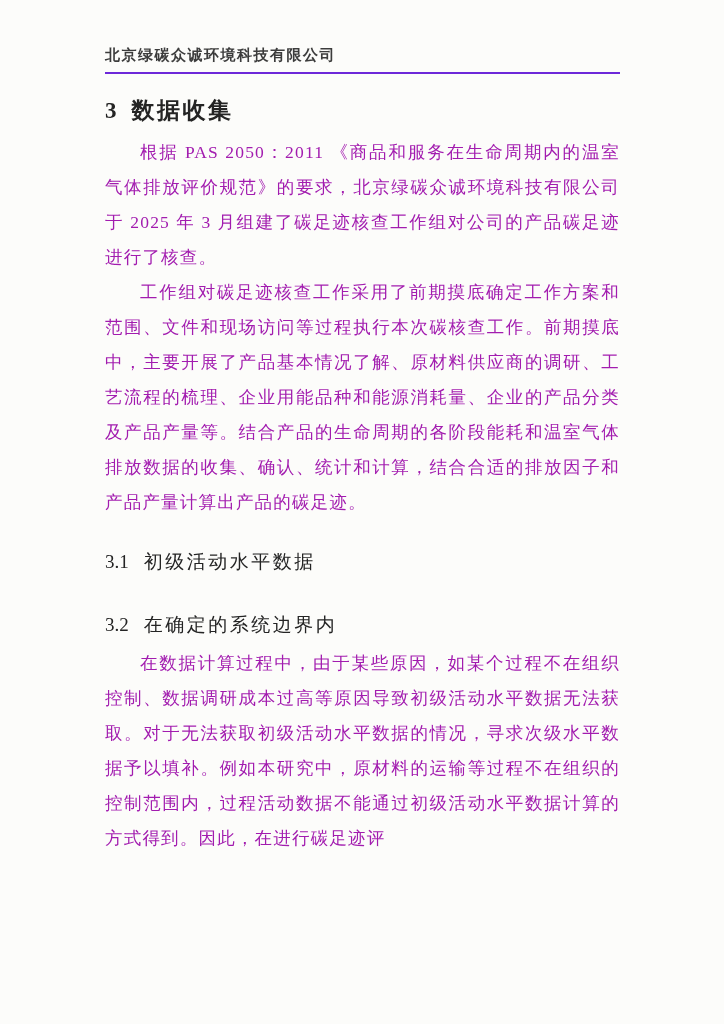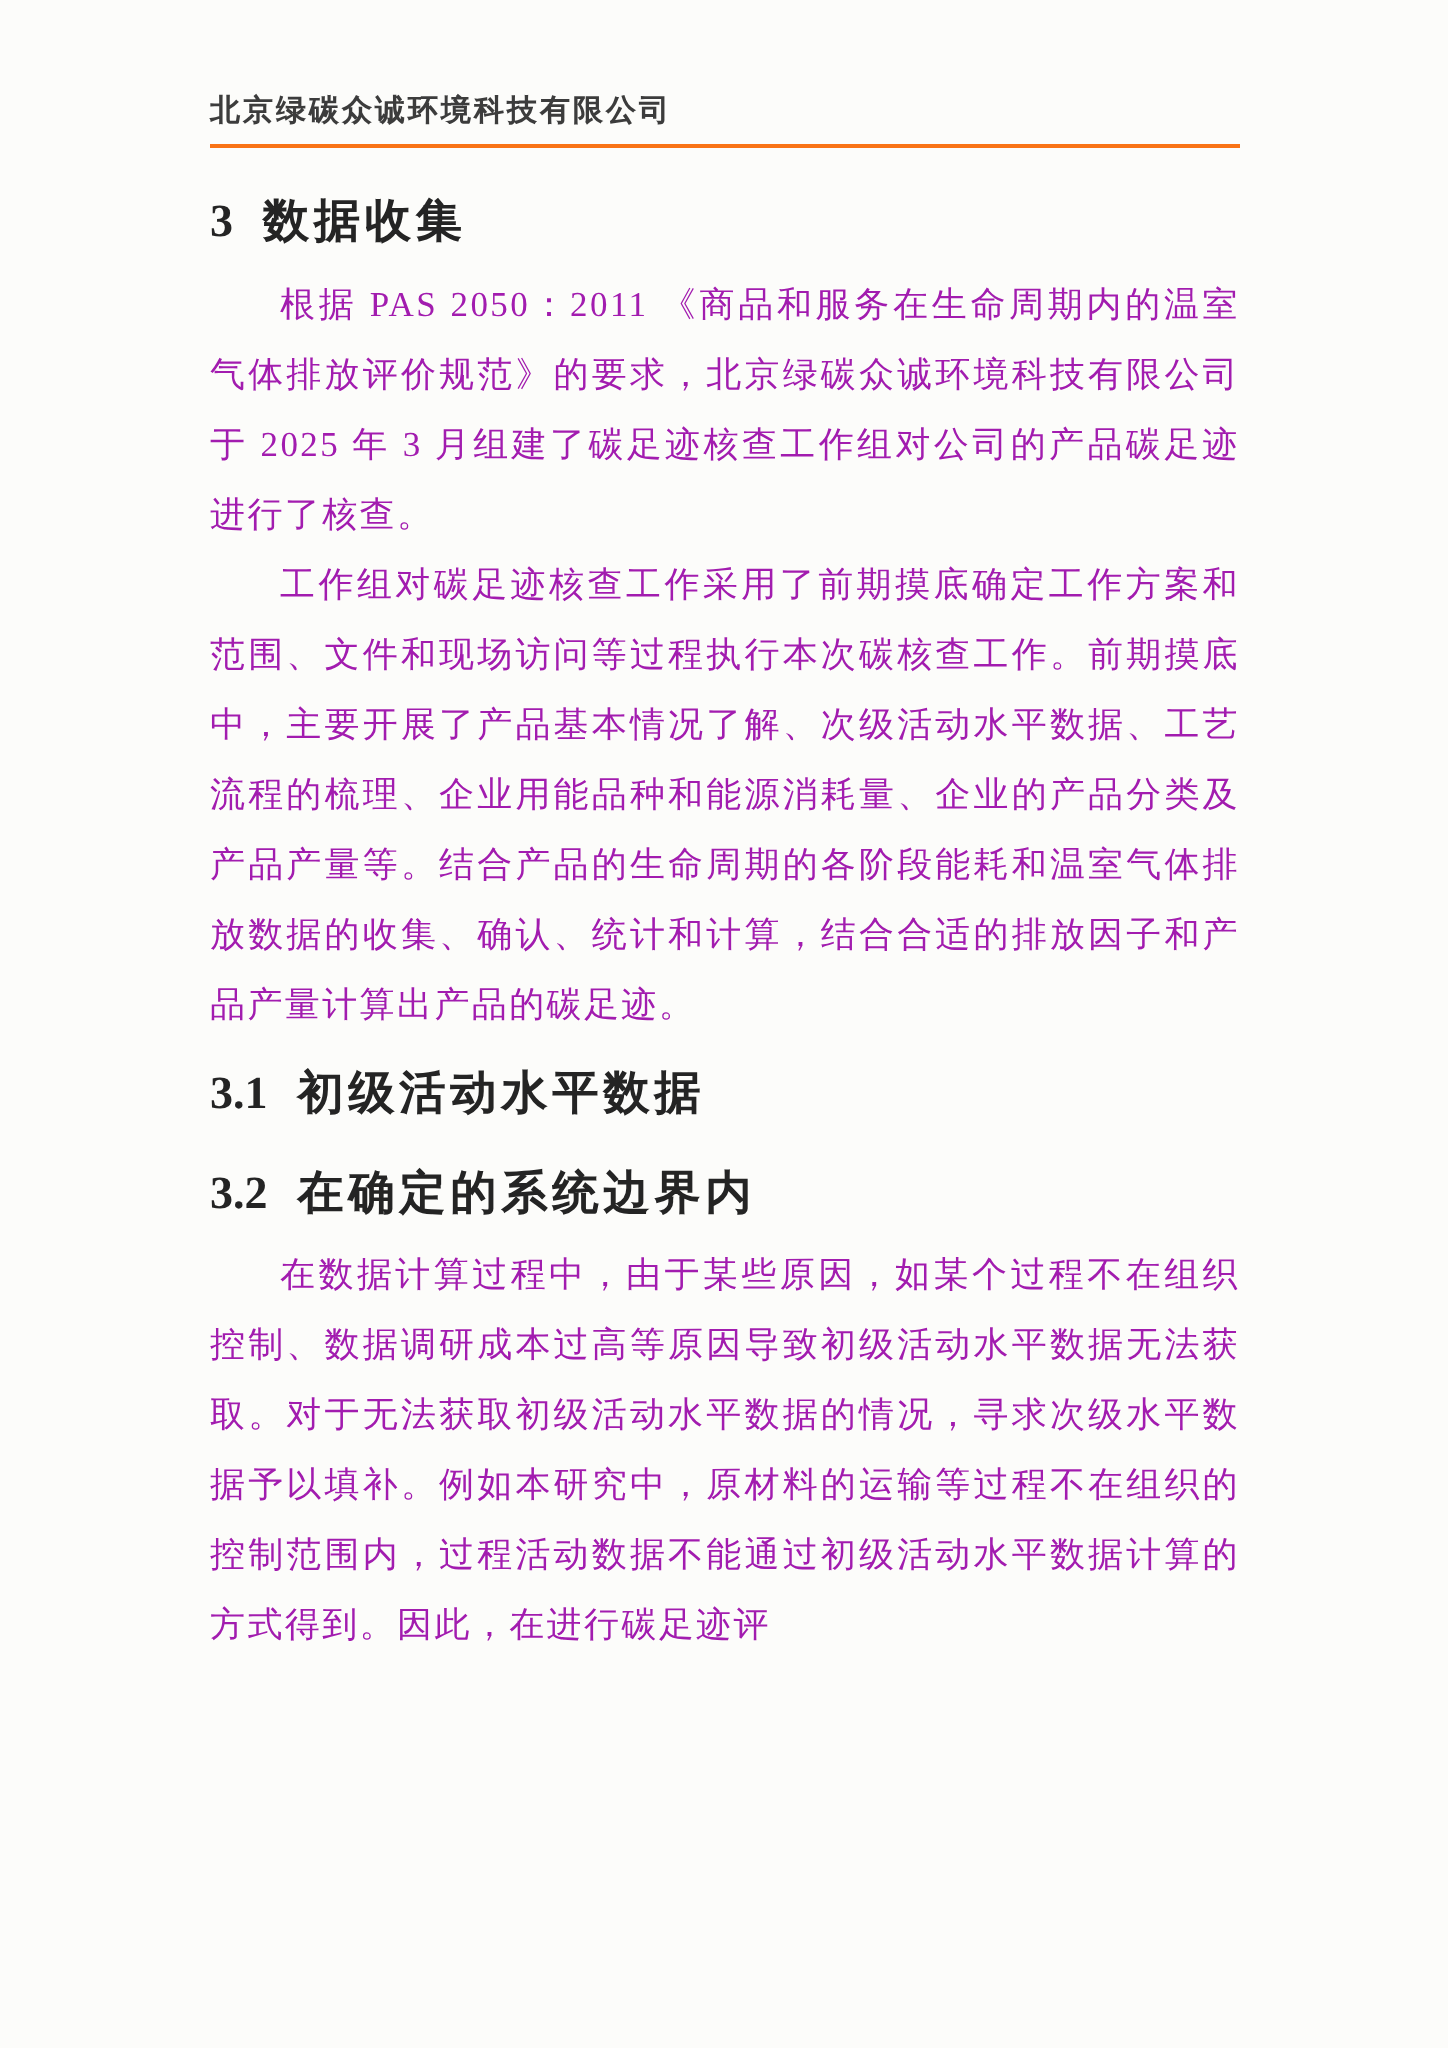--- a/index.html
+++ b/index.html
@@ -16,39 +16,39 @@
       background: #fcfcfa;
       padding: 46px 104px 20px 105px;
       display: flex;
       flex-direction: column;
     }
     .header {
       display: flex;
       justify-content: space-between;
       align-items: flex-start;
       padding-bottom: 7px;
-      border-bottom: 2px solid #f97316;
+      border-bottom: 2px solid #6d28d9;
       font-size: 15px;
       font-weight: bold;
       color: #3c3c3c;
     }
     .header .company { letter-spacing: 1.5px; }
     .header .docnum { letter-spacing: 0.5px; }
     .h1 {
       font-size: 23px;
       font-weight: bold;
       color: #242424;
       margin: 21px 0 9px 0;
       letter-spacing: 2.5px;
     }
     .h2 {
-      font-size: 23px;
-      font-weight: bold;
+      font-size: 19px;
+      font-weight: normal;
       color: #242424;
-      margin: 11px 0 8px 0;
+      margin: 29px 0 8px 0;
       letter-spacing: 2.5px;
     }
     .h1 .num, .h2 .num { letter-spacing: 0; margin-right: 15px; }
     p.body-para {
       font-size: 17.5px;
       line-height: 35px;
       text-indent: 2em;
       text-align: justify;
       letter-spacing: 1.2px;
       color: #a21caf;
@@ -60,21 +60,21 @@
 <div class="page">
 
   <div class="header">
     <span class="company">北京绿碳众诚环境科技有限公司</span>
   </div>
 
   <div class="h1">
     <span class="num">3</span><span>数据收集</span>
   </div>
   <p class="body-para">根据 PAS 2050：2011 《商品和服务在生命周期内的温室气体排放评价规范》的要求，北京绿碳众诚环境科技有限公司于 2025 年 3 月组建了碳足迹核查工作组对公司的产品碳足迹进行了核查。</p>
-  <p class="body-para">工作组对碳足迹核查工作采用了前期摸底确定工作方案和范围、文件和现场访问等过程执行本次碳核查工作。前期摸底中，主要开展了产品基本情况了解、次级活动水平数据、工艺流程的梳理、企业用能品种和能源消耗量、企业的产品分类及产品产量等。结合产品的生命周期的各阶段能耗和温室气体排放数据的收集、确认、统计和计算，结合合适的排放因子和产品产量计算出产品的碳足迹。</p>
+  <p class="body-para">工作组对碳足迹核查工作采用了前期摸底确定工作方案和范围、文件和现场访问等过程执行本次碳核查工作。前期摸底中，主要开展了产品基本情况了解、原材料供应商的调研、工艺流程的梳理、企业用能品种和能源消耗量、企业的产品分类及产品产量等。结合产品的生命周期的各阶段能耗和温室气体排放数据的收集、确认、统计和计算，结合合适的排放因子和产品产量计算出产品的碳足迹。</p>
 
   <div class="h2">
     <span class="num">3.1</span><span>初级活动水平数据</span>
   </div>
 
   <div class="h2">
     <span class="num">3.2</span><span>在确定的系统边界内</span>
   </div>
   <p class="body-para">在数据计算过程中，由于某些原因，如某个过程不在组织控制、数据调研成本过高等原因导致初级活动水平数据无法获取。对于无法获取初级活动水平数据的情况，寻求次级水平数据予以填补。例如本研究中，原材料的运输等过程不在组织的控制范围内，过程活动数据不能通过初级活动水平数据计算的方式得到。因此，在进行碳足迹评</p>
 

